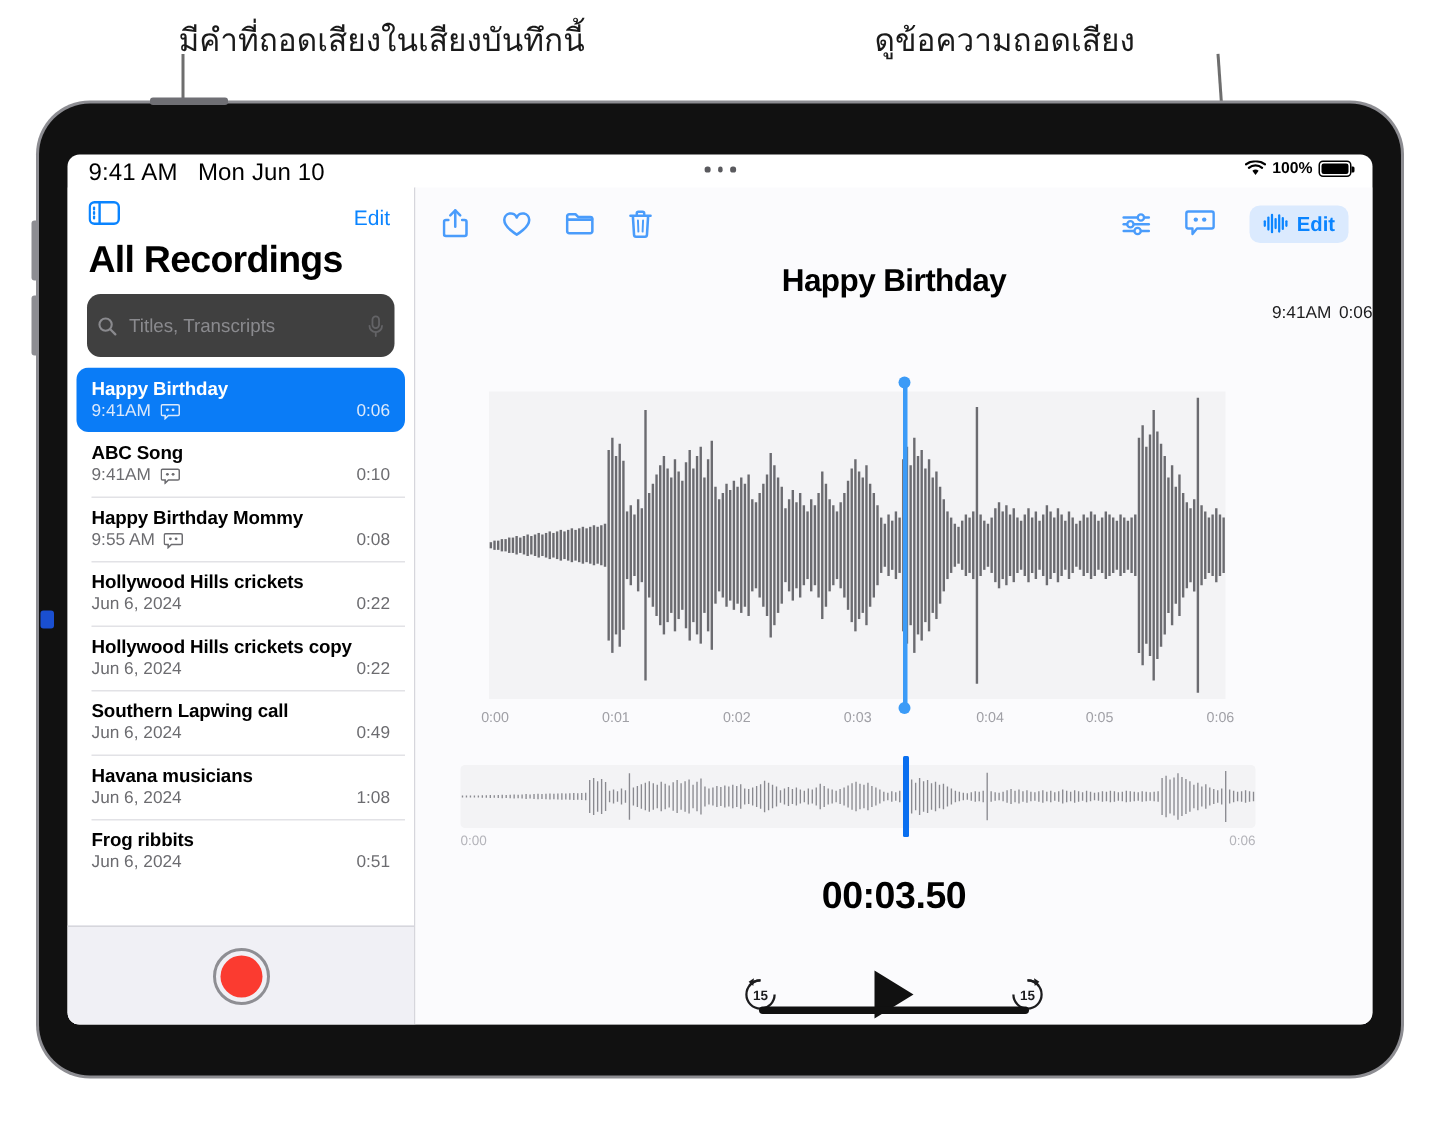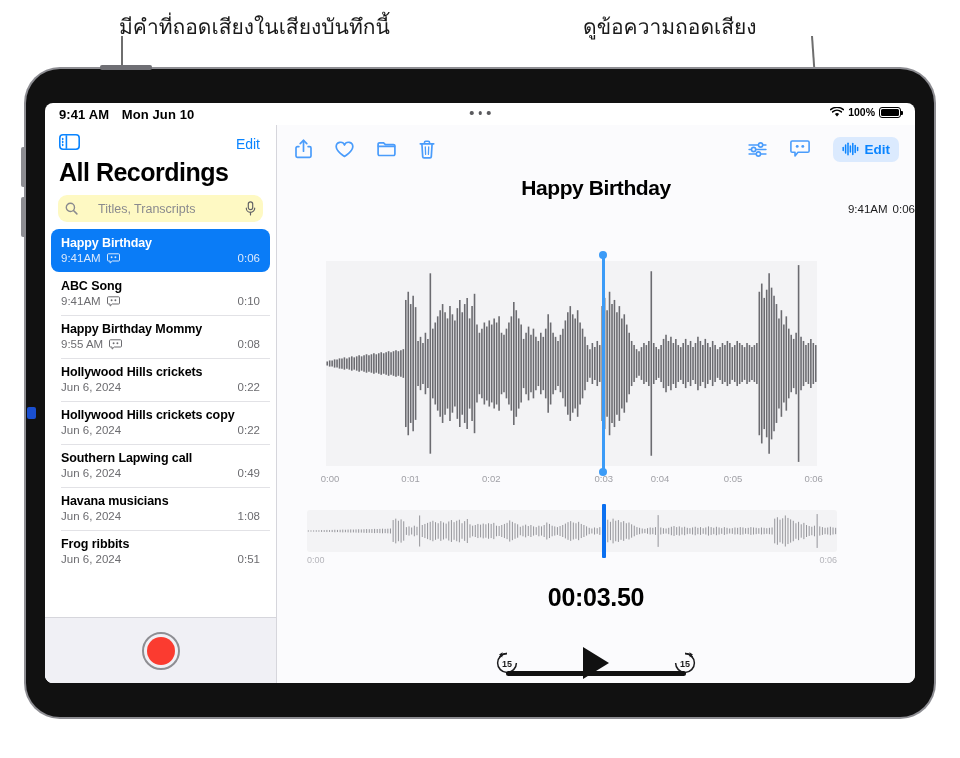--- a/index.html
+++ b/index.html
@@ -58,21 +58,21 @@
     position: absolute; left: 1px; top: 338px;
     width: 9px; height: 12px; background:#1a4fd0; border-radius:2px;
   }
 
   
   .statusbar {
     position: absolute; top: 0; left: 0; right: 0; height: 22px;
   }
   .sb-left {
     position: absolute; left: 14px; top: 4px;
-    font-size: 13px; font-weight: bold; color: #000;
+    font-size: 16px; font-weight: normal; color: #000;
     letter-spacing: 0.1px;
   }
   .sb-left .sb-date { margin-left: 9px; }
   .sb-right {
     position: absolute; right: 14px; top: 3px;
     display: flex; align-items: center; gap: 4px;
   }
   .sb-right .pct { font-size: 10.5px; font-weight: bold; color:#000; }
   .batt {
     width: 22px; height: 11px;
@@ -113,22 +113,22 @@
   .sidebar-toggle { cursor: pointer; }
   .edit-link {
     color: #0a84ff; font-size: 14px; font-weight: 500; cursor: pointer;
   }
   .all-rec-title {
     font-size: 25px; font-weight: bold; color: #000;
     padding: 2px 14px 8px 14px; letter-spacing: -0.5px;
   }
   .search-wrap { padding: 0 13px 7px 13px; }
   .search-field {
-    background: #fef9c3; border-radius: 9px; height: 27px;
-    display: flex; align-items: center; padding: 0 7px; gap: 20px;
+    background: #404040; border-radius: 9px; height: 42px;
+    display: flex; align-items: center; padding: 0 7px; gap: 8px;
   }
   .search-field .ph {
     flex: 1; font-size: 12.5px; color: #8a8a8e;
   }
 
   
   .rec-list { flex: 1; overflow: hidden; padding: 0 6px; }
   .rec-item {
     position: relative;
     padding: 7px 10px 8px 10px;
@@ -714,21 +714,21 @@
                   </g>
                 </svg>
             </div>
             <div class="playhead" id="ph-main" style="left: 275.677px;"></div>
           </div>
 
           <div class="ruler" id="ruler">
               <span class="tick" style="left: 4px;">0:00</span>
               <span class="tick" style="left: 84.6058px;">0:01</span>
               <span class="tick" style="left: 165.212px;">0:02</span>
-              <span class="tick" style="left: 245.817px; margin-left: 32px;">0:03</span>
+              <span class="tick" style="left: 245.817px;">0:03</span>
               <span class="tick" style="left: 334px;">0:04</span>
               <span class="tick" style="left: 407.029px;">0:05</span>
               <span class="tick" style="left: 487.635px;">0:06</span>
             </div>
 
           <div class="overview-wrap">
             <div class="overview-bg">
               <svg id="wave-overview" width="530" height="42" viewBox="0 0 530 42" preserveAspectRatio="none">
                   <g stroke="#8a8a90" stroke-width="0.9" stroke-linecap="butt">
                     <line x1="1.32" x2="1.32" y1="20.40" y2="21.60"></line>

